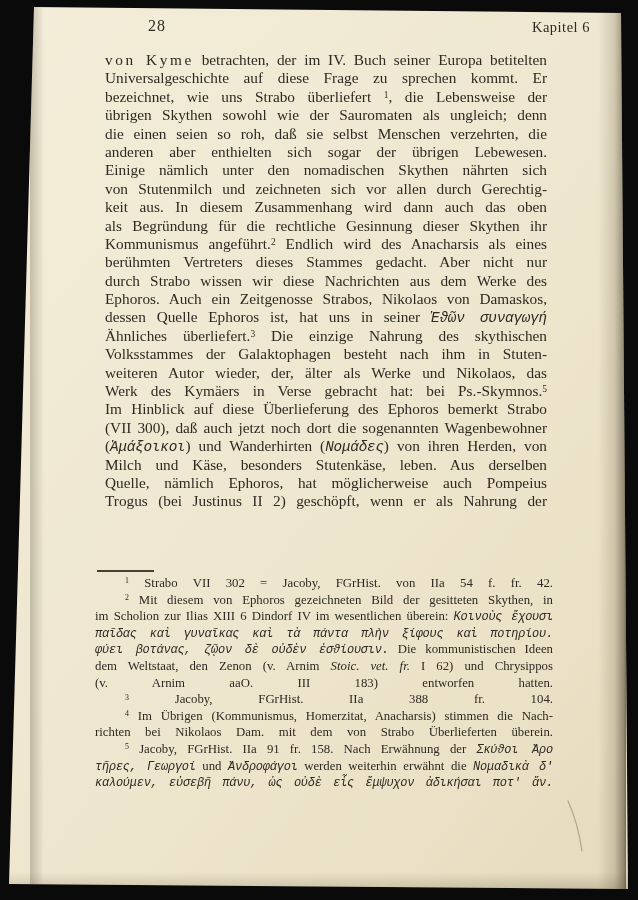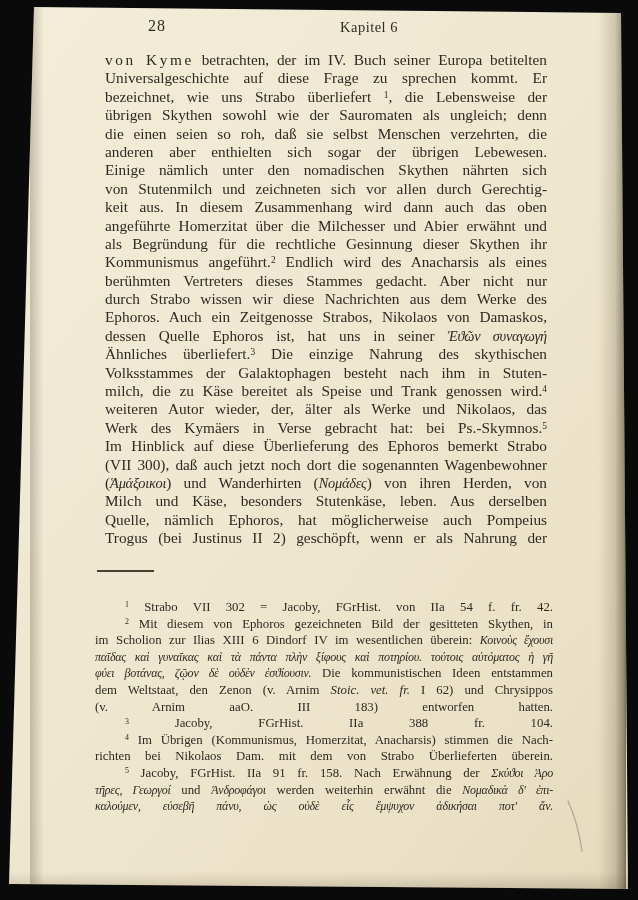--- a/index.html
+++ b/index.html
@@ -40,59 +40,58 @@
 
   .runhead {
     position: absolute; left: 105px; top: 17px; width: 442px; height: 20px; margin-left: 43px;
   }
   .pagenum {
     position: absolute; left: 0; top: 0;
     font-size: 16px; letter-spacing: 1px;
   }
   .chapter {
     position: absolute; left: 0; top: 2px; width: 100%;
-    text-align: center; font-size: 14.5px; letter-spacing: 0.5px;
+    text-align: right; font-size: 14.5px; letter-spacing: 0.5px;
   }
 
   .bodytext {
     position: absolute; left: 105px; top: 51px; width: 442px;
     font-size: 15.3px;
   }
   .tline {
     height: 18.4px; line-height: 18.4px;
     overflow: hidden;
     text-align: justify; text-align-last: justify;
     white-space: normal;
   }
   .lastline { text-align-last: left; }
   .indent { text-indent: 30px; }
 
   .sp { letter-spacing: 0.17em; }
   .gk {
     font-style: italic;
-    font-family: Liberation Serif, serif;
+    font-family: Liberation Mono, monospace;
     font-size: 0.94em;
     letter-spacing: -0.25px;
   }
   .it { font-style: italic; }
   .sup {
     font-size: 0.62em;
     position: relative; top: -0.45em;
     letter-spacing: 0;
   }
 
   .fnsep {
     position: absolute; left: 97px; top: 570px;
     width: 57px; height: 1.5px;
     background: #474133;
   }
   .footnotes {
     position: absolute; left: 95px; top: 575px; width: 458px;
     font-size: 12.8px;
-    margin-top: 24px;
   }
   .fline {
     height: 16.6px; line-height: 16.6px;
     overflow: hidden;
     text-align: justify; text-align-last: justify;
   }
   .pencil {
     position: absolute; left: 560px; top: 795px;
     opacity: 0.55; pointer-events: none;
   }
@@ -111,30 +110,28 @@
     <div class="bodytext" id="body-lines">
         <div class="tline"><span class="sp">von Kyme</span><span> betrachten, der im IV. Buch seiner Europa betitelten</span></div>
         <div class="tline"><span>Universalgeschichte auf diese Frage zu sprechen kommt. Er</span></div>
         <div class="tline"><span>bezeichnet, wie uns Strabo überliefert </span><span class="sup">1</span><span>, die Lebensweise der</span></div>
         <div class="tline"><span>übrigen Skythen sowohl wie der Sauromaten als ungleich; denn</span></div>
         <div class="tline"><span>die einen seien so roh, daß sie selbst Menschen verzehrten, die</span></div>
         <div class="tline"><span>anderen aber enthielten sich sogar der übrigen Lebewesen.</span></div>
         <div class="tline"><span>Einige nämlich unter den nomadischen Skythen nährten sich</span></div>
         <div class="tline"><span>von Stutenmilch und zeichneten sich vor allen durch Gerechtig-</span></div>
         <div class="tline"><span>keit aus. In diesem Zusammenhang wird dann auch das oben</span></div>
-        <div class="tline"><span>angeführte Homerzitat über die Milchesser und Abier erwähnt und</span></div>
         <div class="tline"><span>als Begründung für die rechtliche Gesinnung dieser Skythen ihr</span></div>
         <div class="tline"><span>Kommunismus angeführt.</span><span class="sup">2</span><span> Endlich wird des Anacharsis als eines</span></div>
         <div class="tline"><span>berühmten Vertreters dieses Stammes gedacht. Aber nicht nur</span></div>
         <div class="tline"><span>durch Strabo wissen wir diese Nachrichten aus dem Werke des</span></div>
         <div class="tline"><span>Ephoros. Auch ein Zeitgenosse Strabos, Nikolaos von Damaskos,</span></div>
         <div class="tline"><span>dessen Quelle Ephoros ist, hat uns in seiner </span><span class="gk">Ἐϑῶν συναγωγή</span></div>
         <div class="tline"><span>Ähnliches überliefert.</span><span class="sup">3</span><span> Die einzige Nahrung des skythischen</span></div>
         <div class="tline"><span>Volksstammes der Galaktophagen besteht nach ihm in Stuten-</span></div>
-        <div class="tline"><span>milch, die zu Käse bereitet als Speise und Trank genossen wird.</span><span class="sup">4</span></div>
         <div class="tline"><span>weiteren Autor wieder, der, älter als Werke und Nikolaos, das</span></div>
         <div class="tline"><span>Werk des Kymäers in Verse gebracht hat: bei Ps.-Skymnos.</span><span class="sup">5</span></div>
         <div class="tline"><span>Im Hinblick auf diese Überlieferung des Ephoros bemerkt Strabo</span></div>
         <div class="tline"><span>(VII 300), daß auch jetzt noch dort die sogenannten Wagenbewohner</span></div>
         <div class="tline"><span>(</span><span class="gk">Ἁμάξοικοι</span><span>) und Wanderhirten (</span><span class="gk">Νομάδες</span><span>) von ihren Herden, von</span></div>
         <div class="tline"><span>Milch und Käse, besonders Stutenkäse, leben. Aus derselben</span></div>
         <div class="tline"><span>Quelle, nämlich Ephoros, hat möglicherweise auch Pompeius</span></div>
         <div class="tline"><span>Trogus (bei Justinus II 2) geschöpft, wenn er als Nahrung der</span></div>
       </div>
 

